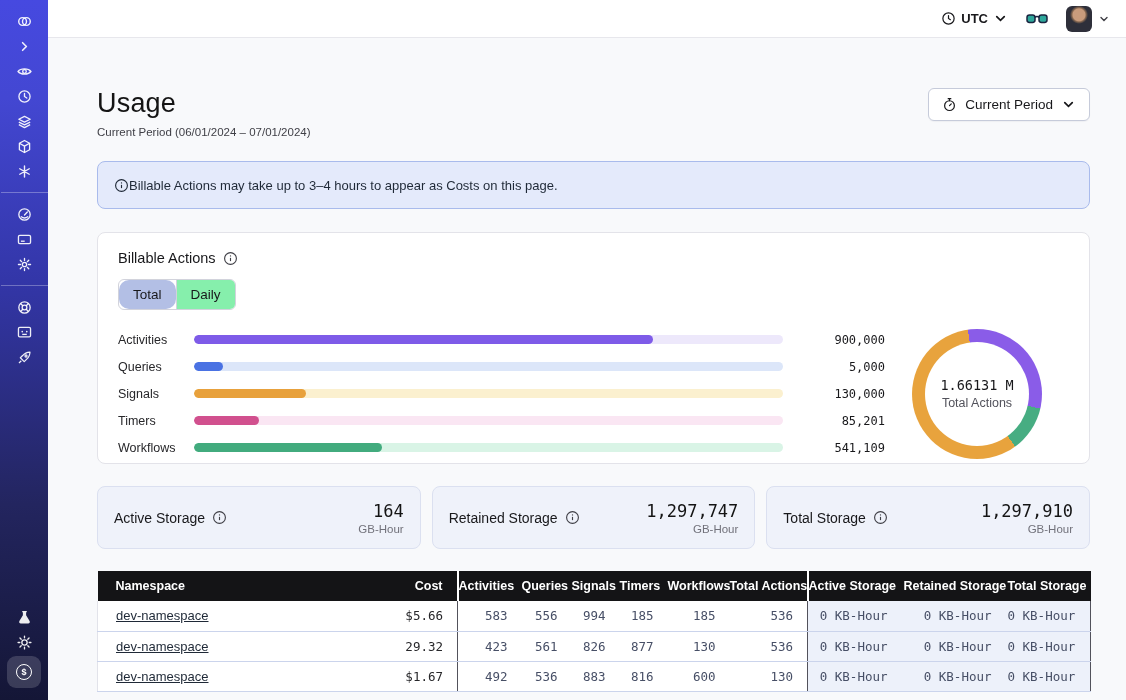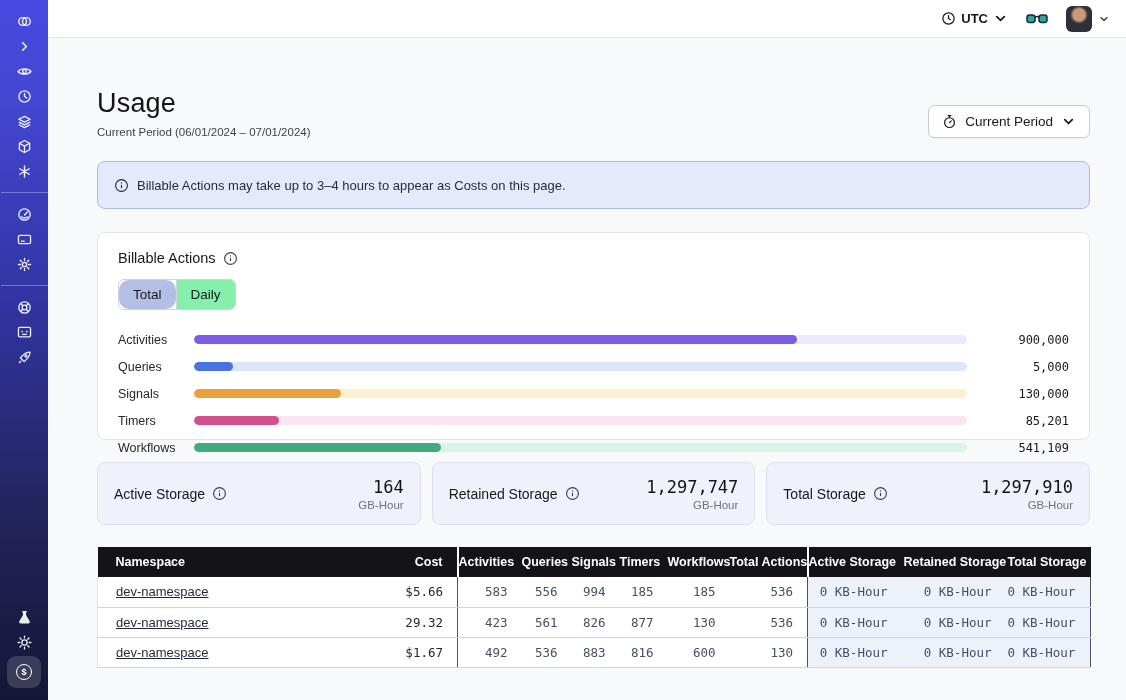--- a/index.html
+++ b/index.html
@@ -28,34 +28,34 @@
   .tz svg { width:15px; height:15px; }
   .glasses-btn { display:flex; align-items:center; cursor:pointer; }
   .user-menu { display:flex; align-items:center; gap:6px; cursor:pointer; }
   .avatar { width:26px; height:26px; border-radius:6px; background:
     radial-gradient(circle at 50% 34%, #c89b7c 0 6px, #8a6a52 7px, #2e2f3a 9px),
     linear-gradient(180deg,#cfc4ec 0%, #3a3b47 70%); }
   .chev { width:12px; height:12px; }
 
   
   .content { padding:50px 36px 0 49px; }
-  .page-head { display:flex; justify-content:space-between; align-items:flex-end; }
+  .page-head { display:flex; justify-content:space-between; align-items:flex-start; }
   h1[data-name="page-title"] { font-size:27px; font-weight:500; letter-spacing:.2px; color:#141414; }
   .sub { font-size:11.5px; color:#3F3F46; margin-top:7px; }
   .period-btn { display:flex; align-items:center; gap:8px; background:#fff; border:1px solid #C6CBDA;
     border-radius:6px; padding:8px 13px; font-size:13.5px; font-weight:500; color:#18181B;
     font-family:inherit; cursor:pointer; box-shadow:0 1px 1px rgba(20,20,40,.04); }
   .period-btn svg { width:15px; height:15px; }
 
   .banner { margin-top:23px; height:48px; background:#E4EAFB; border:1px solid #A9BBEC; border-radius:8px;
-    display:flex; align-items:center; gap:8px; padding:0 16px; font-size:13px; color:#1F2937; }
+    display:flex; align-items:center; gap:0; padding:0 16px; font-size:13px; color:#1F2937; }
   .banner svg { width:15px; height:15px; flex:0 0 auto; }
 
   .card { background:#fff; border:1px solid #E3E3E9; border-radius:8px; }
-  .billable { margin-top:23px; height:208px; padding:17px 20px; }
+  .billable { margin-top:23px; height:232px; padding:17px 20px; }
   .card-title-row { display:flex; align-items:center; gap:7px; font-size:14.5px; font-weight:500; color:#18181B; }
   .card-title-row svg { width:15px; height:15px; color:#3F3F46; }
 
   .tabs { display:inline-flex; margin-top:13px; border:1px solid #D2D3DC; border-radius:6px; overflow:hidden; background:#fff; }
   .tab { font-family:inherit; font-size:13.5px; font-weight:500; color:#18181B; background:#86efac; border:none;
     padding:7px 14px; cursor:pointer; }
   .tab.active { background:#B3BFE5;border-radius:10px; }
   .tab + .tab { border-left:1px solid #D2D3DC; }
 
   .chart-row { display:flex; align-items:center; margin-top:16px; }
@@ -313,20 +313,28 @@
                   <div class="fill" data-name="timers-bar-fill" style="width: 11%; background: rgb(209, 80, 142);"></div>
                 </div>
               <span class="bar-val">85,201</span>
             </div>
             <div class="bar-row" data-name="bar-row-workflows">
               <span class="bar-label">Workflows</span>
               <div class="track" data-name="workflows-bar-track" style="background: rgb(217, 244, 230);">
                   <div class="fill" data-name="workflows-bar-fill" style="width: 32%; background: rgb(66, 171, 126);"></div>
                 </div>
               <span class="bar-val">541,109</span>
+            </div>
+          </div>
+          <div class="donut-box">
+            <div class="donut" data-name="total-actions-donut" style="background: conic-gradient(rgb(138, 92, 232) 0deg, rgb(138, 92, 232) 103deg, rgb(71, 173, 130) 103deg, rgb(71, 173, 130) 144deg, rgb(232, 163, 61) 144deg, rgb(232, 163, 61) 352deg, rgb(138, 92, 232) 352deg, rgb(138, 92, 232) 360deg);">
+              <div class="hole">
+                <span class="d1" data-name="total-actions-value">1.66131 M</span>
+                <span class="d2" data-name="total-actions-label">Total Actions</span>
+              </div>
             </div>
           </div>
         </div>
       </section>
 
       <div class="storage-row" data-name="storage-summary-row">
         <div class="storage-card" data-name="active-storage-card">
           <div class="storage-label">
             <span>Active Storage</span>
             <svg data-name="info-icon" viewBox="0 0 16 16" fill="none" stroke="currentColor" stroke-width="1.2">

